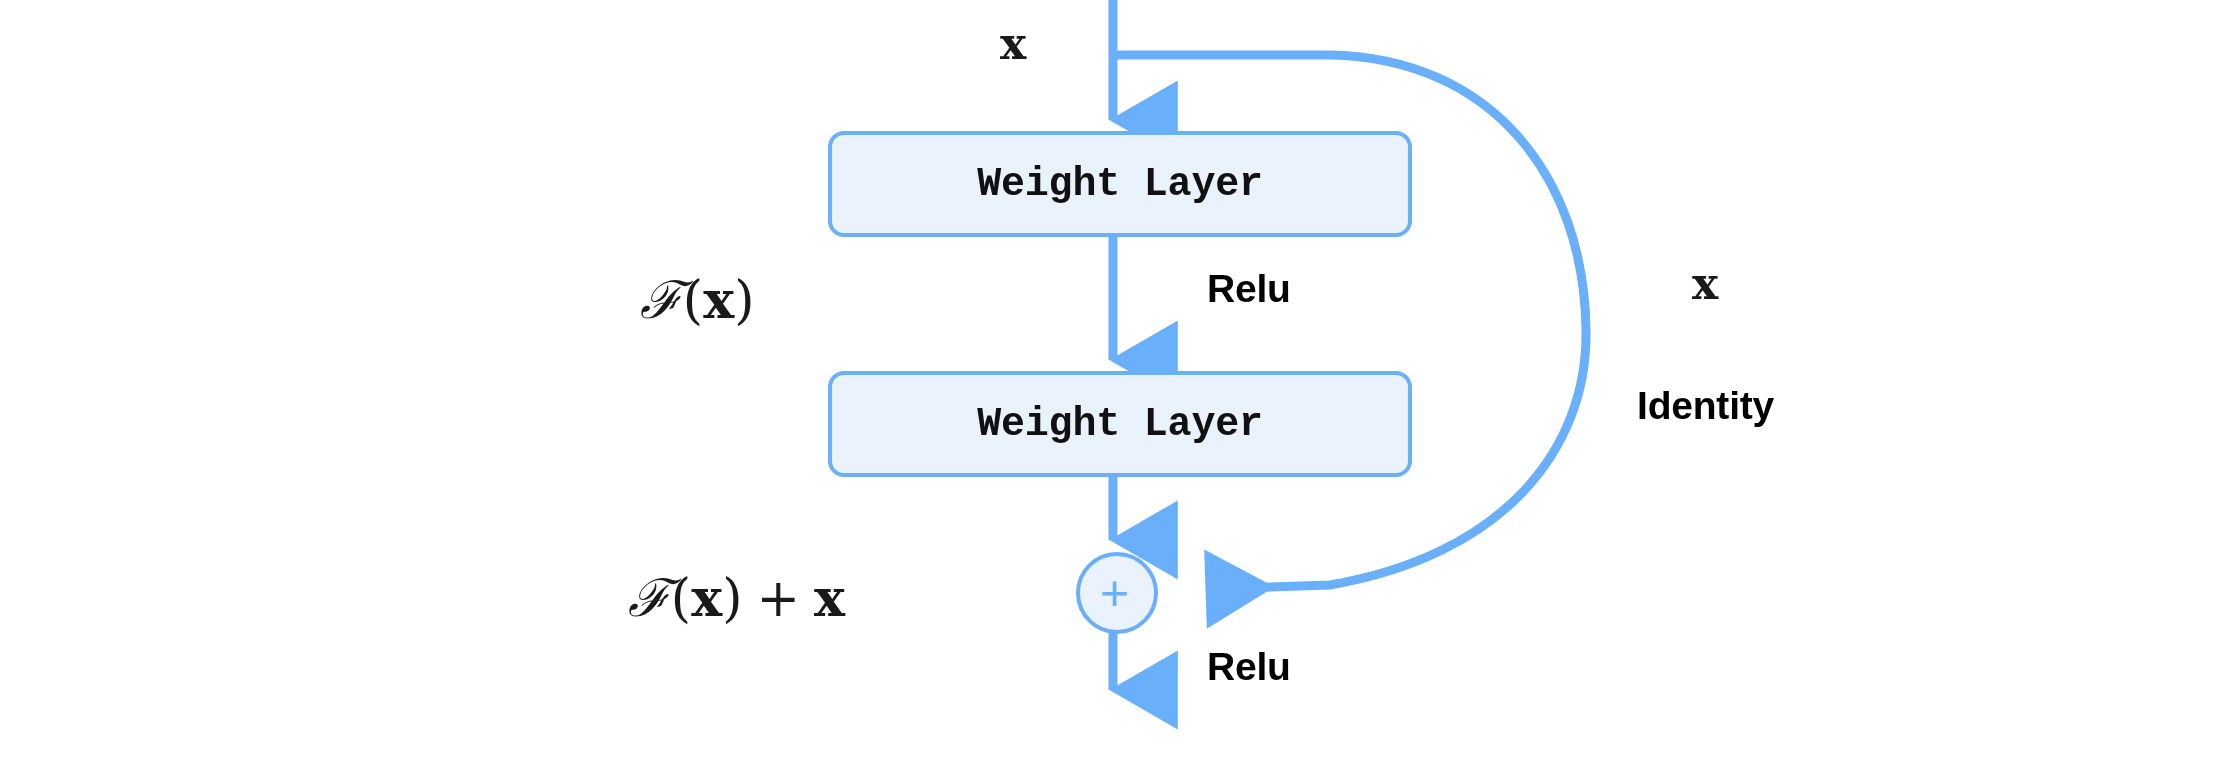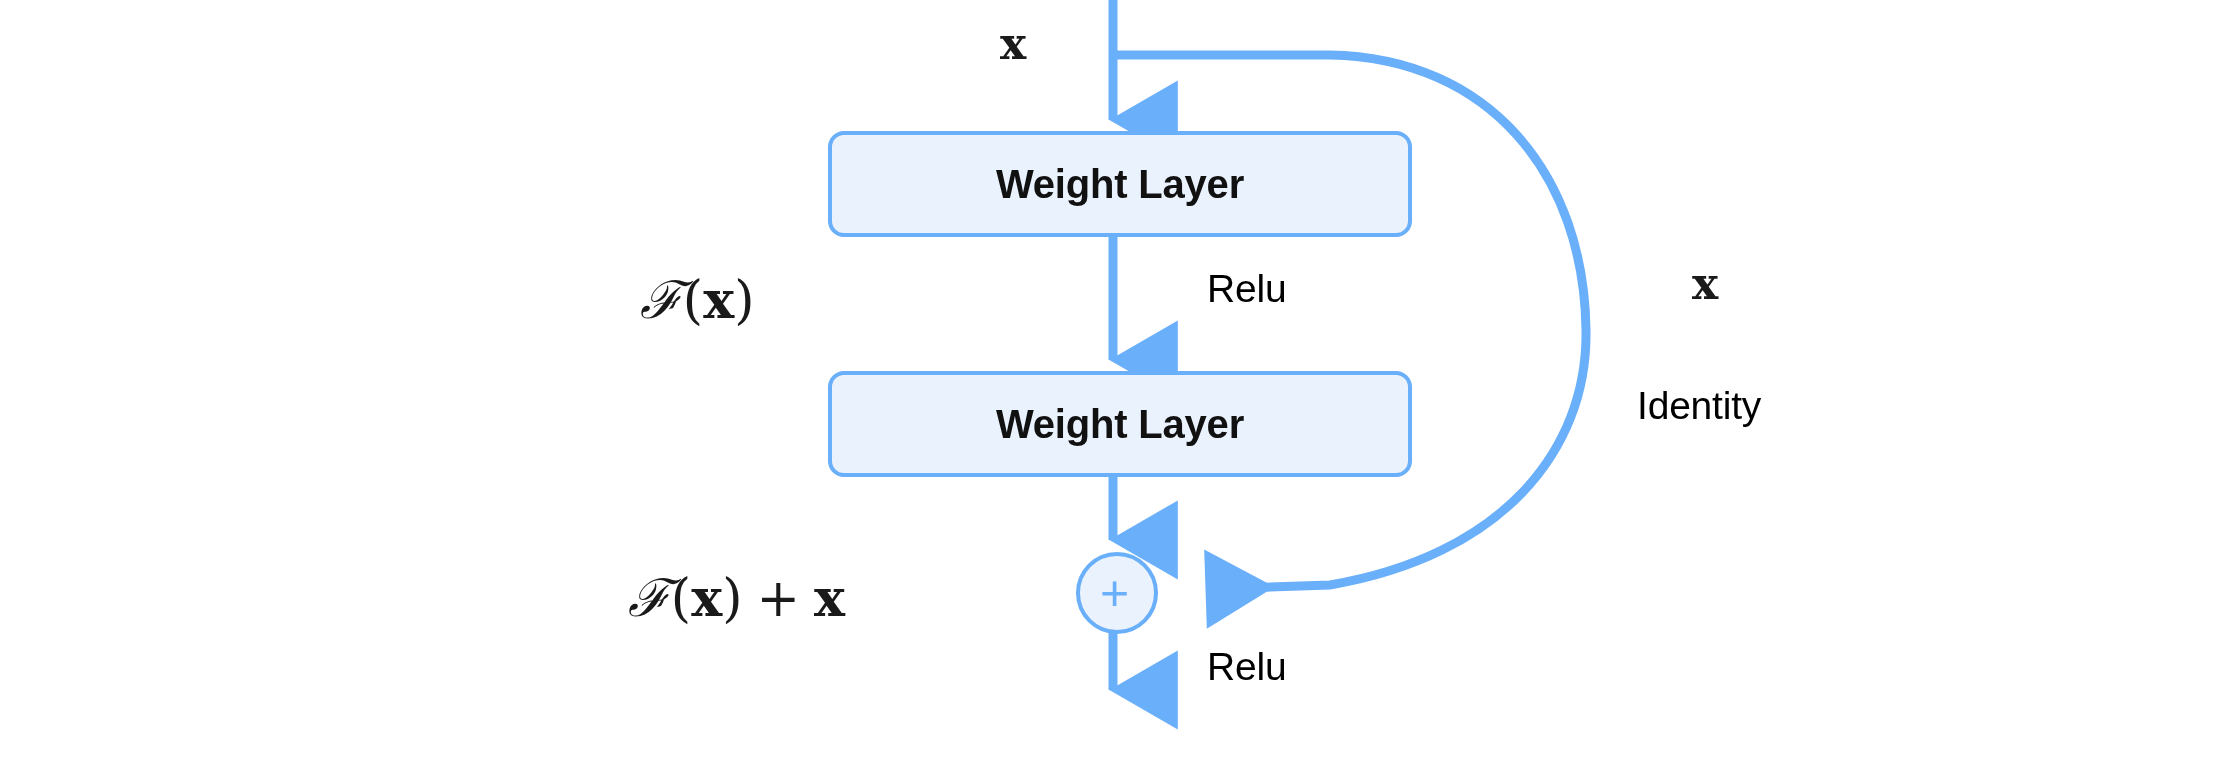--- a/index.html
+++ b/index.html
@@ -20,32 +20,32 @@
     left: 0;
     top: 0;
     width: 2235px;
     height: 765px;
   }
   .layer-box-label {
     position: absolute;
     display: flex;
     align-items: center;
     justify-content: center;
-    font-family: Liberation Sans, sans-serif;
+    font-family: Liberation Mono, monospace;
     font-size: 40px;
     font-weight: 600;
     color: #111111;
     letter-spacing: -0.2px;
     white-space: nowrap;
   }
   .plain-label {
     position: absolute;
     font-family: "Liberation Sans", sans-serif;
     font-size: 39px;
-    font-weight: 400;
+    font-weight: 700;
     color: #000000;
     white-space: nowrap;
     letter-spacing: -0.2px;
   }
   .math-label {
     position: absolute;
     font-family: "DejaVu Serif", "Liberation Serif", serif;
     color: #1a1a1a;
     white-space: nowrap;
   }

